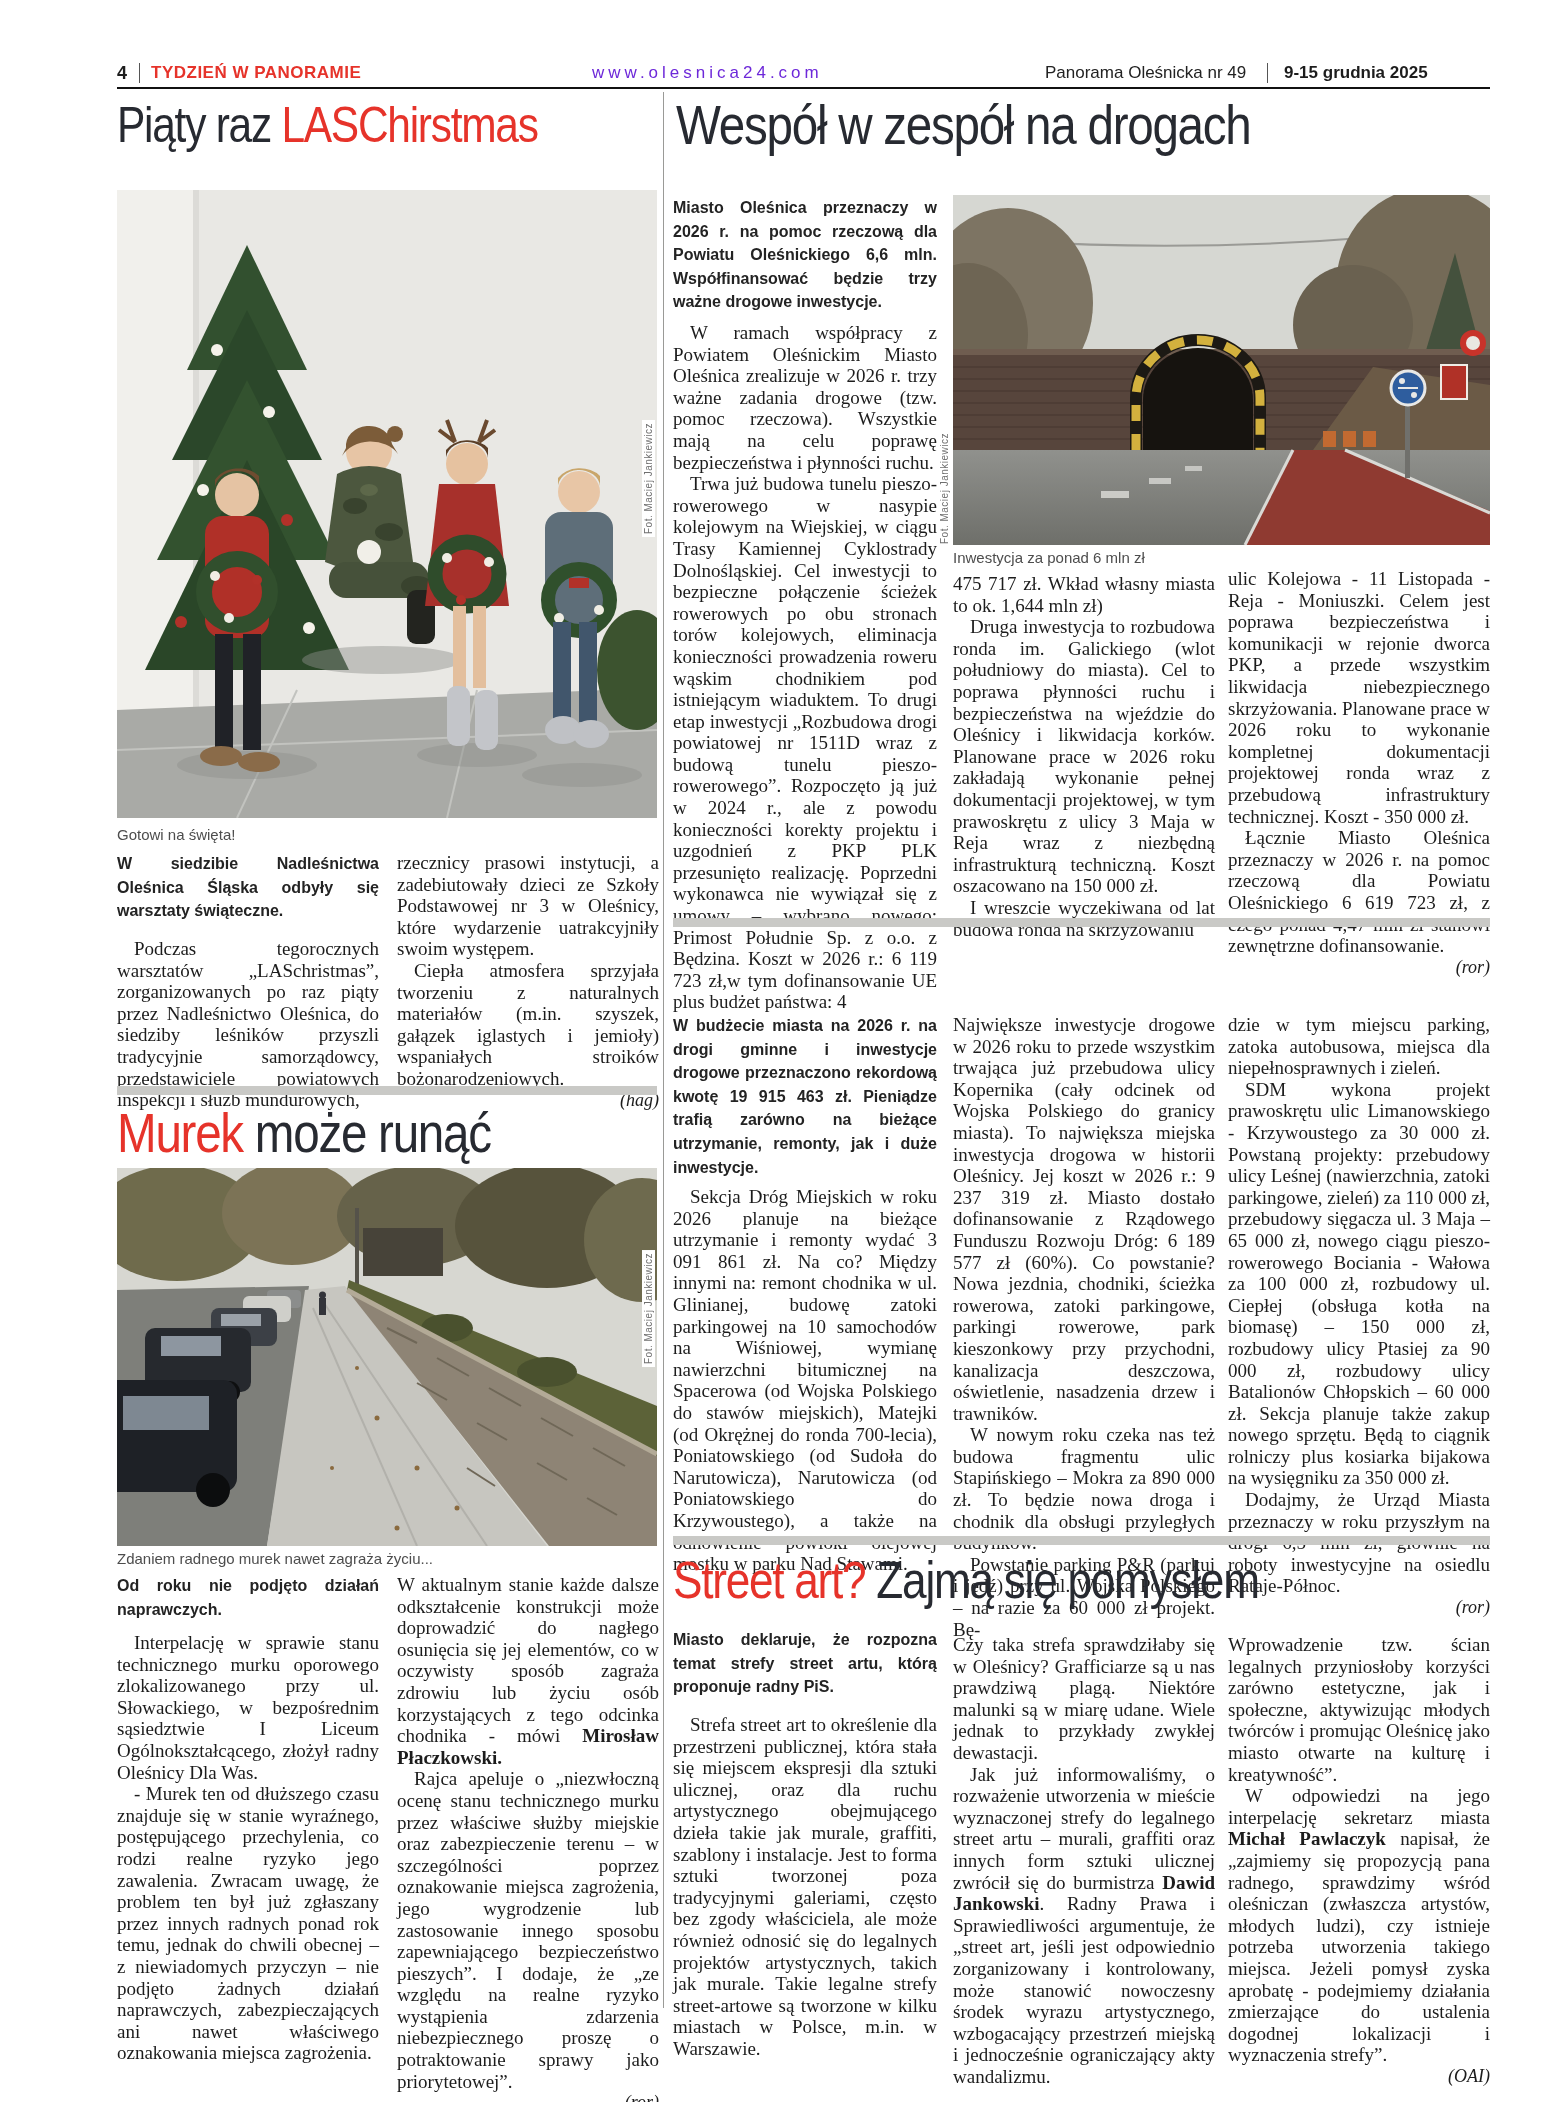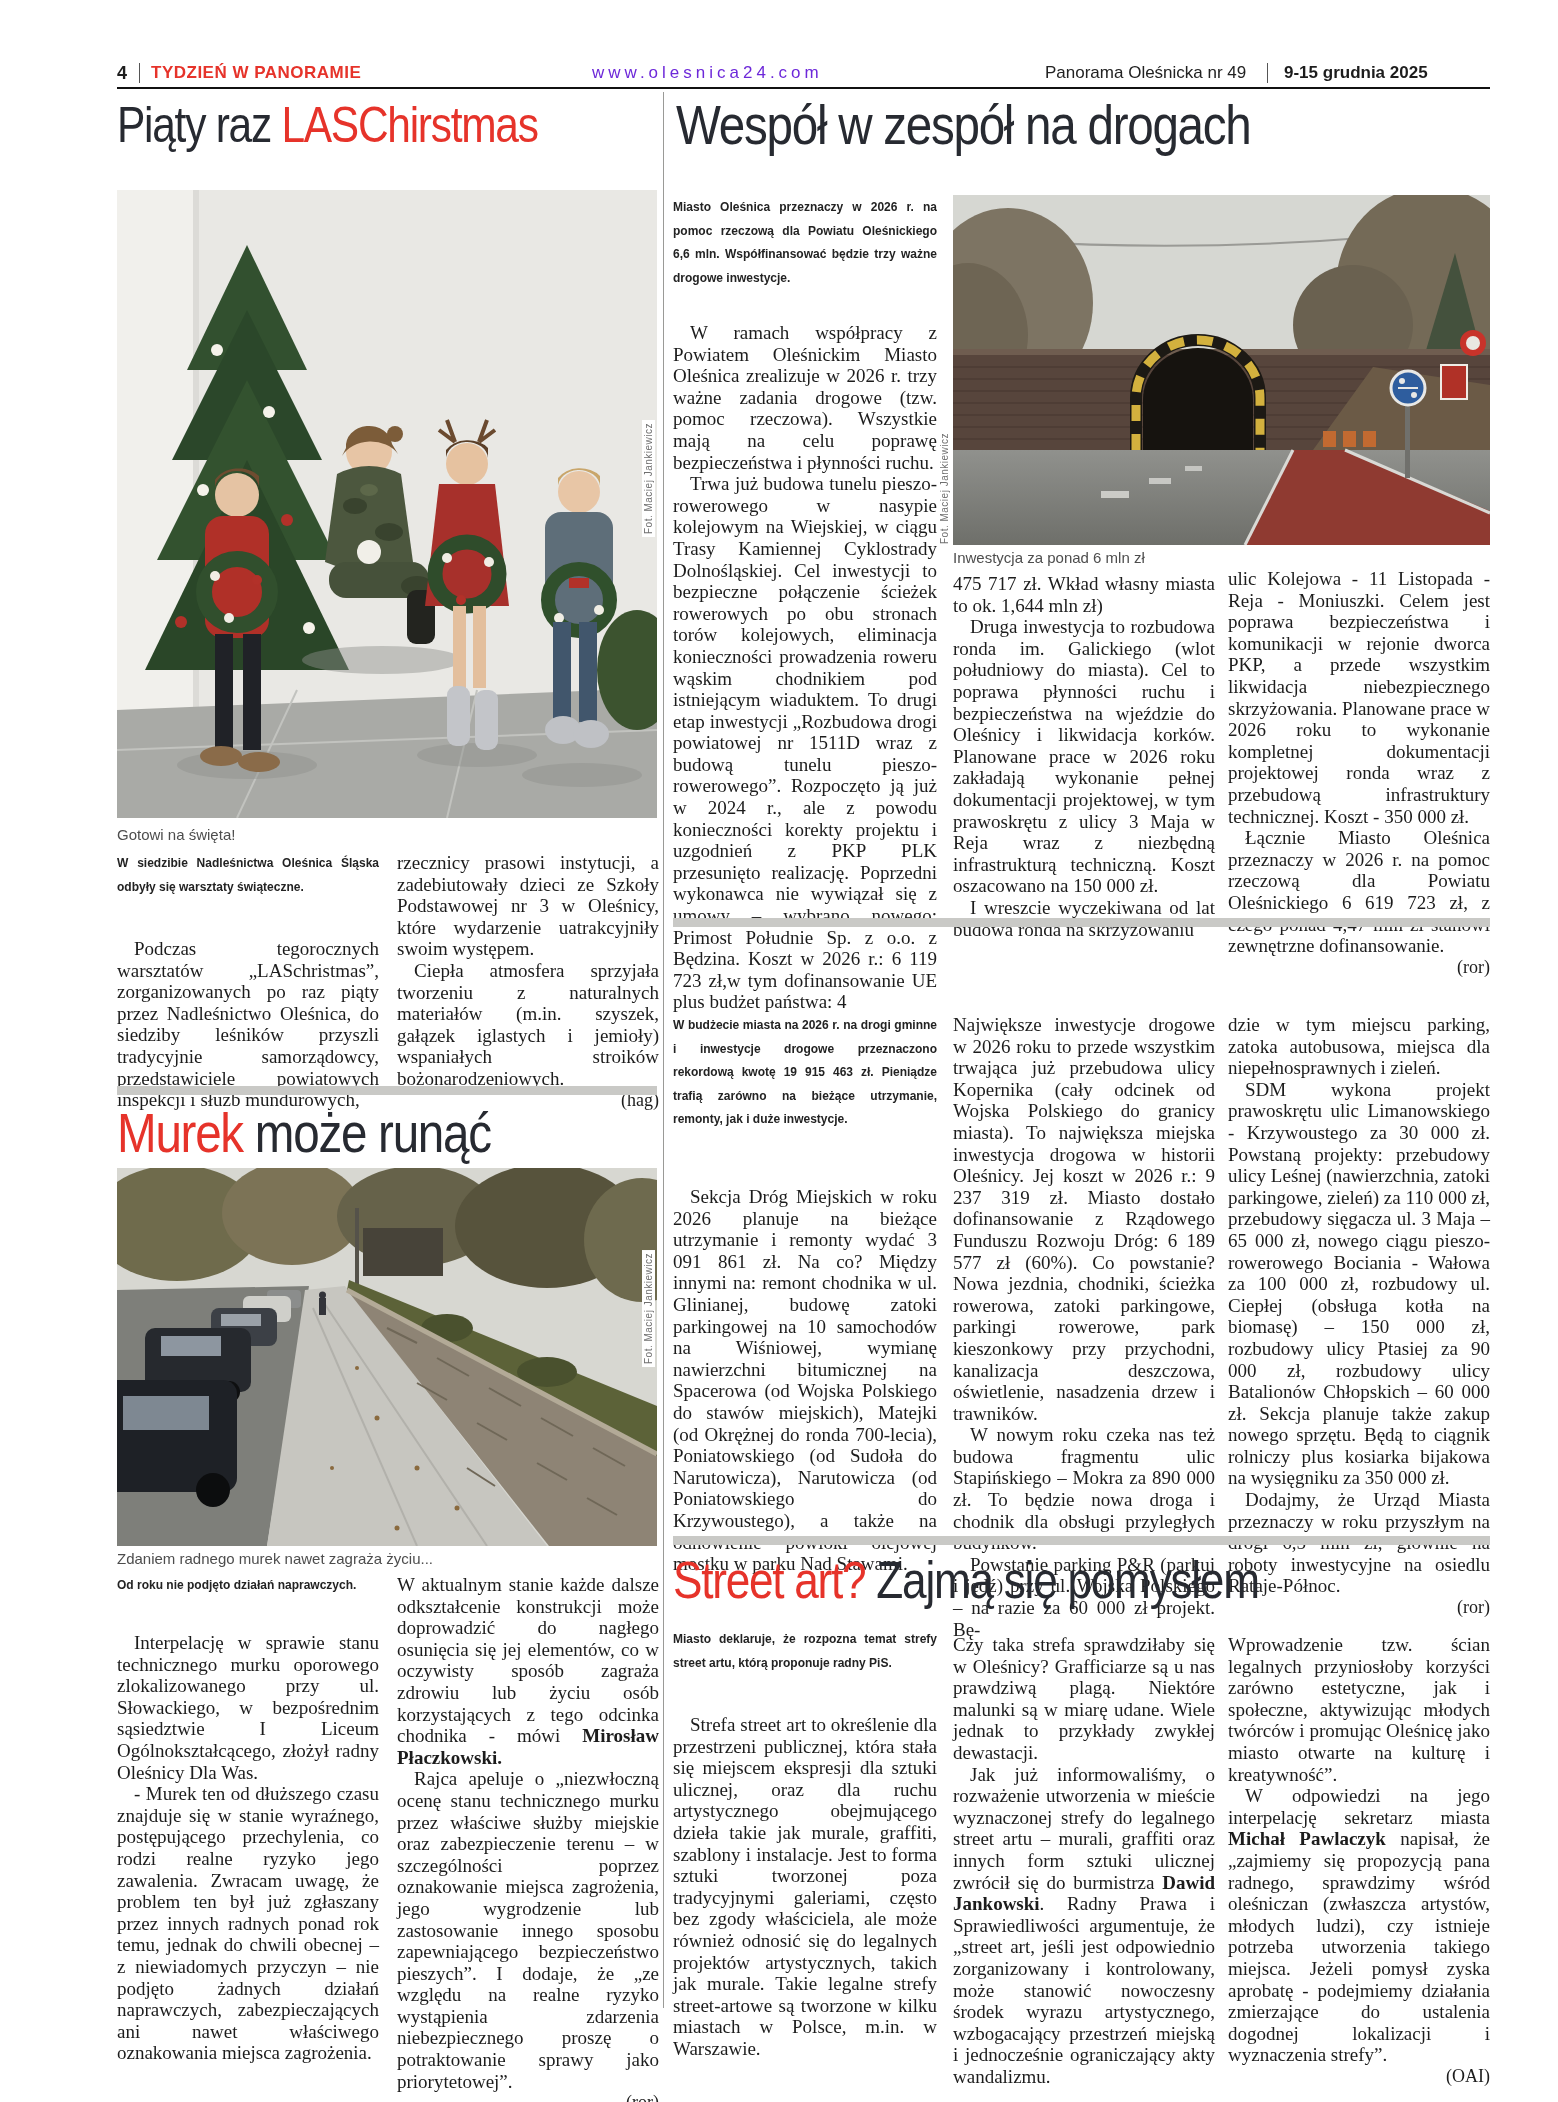--- a/index.html
+++ b/index.html
@@ -20,23 +20,23 @@
 
   
   .headline{position:absolute;font-family:"Liberation Sans",sans-serif;font-weight:normal;
             color:#272a31;white-space:nowrap;letter-spacing:-1.5px;}
   .headline .inner{display:inline-block;transform:scaleX(.85);transform-origin:0 0;}
   .accent{color:#e6332a;}
   .col{position:absolute;font-size:19px;line-height:21.6px;text-align:justify;}
   .para{margin:0;text-indent:17px;}
   .cont .para:first-child{text-indent:0;}
   .lead{position:absolute;font-family:"Liberation Sans",sans-serif;font-weight:bold;
-        font-size:12px;line-height:23.6px;color:#232323;text-align:justify;}
+        font-size:16px;line-height:23.6px;color:#232323;text-align:justify;}
   .caption{position:absolute;font-family:"Liberation Sans",sans-serif;font-size:15px;color:#4d4d4d;}
-  .sig{text-align:right;font-size:18px;text-indent:0;margin:0;}
+  .sig{text-align:right;font-style:italic;font-size:18px;text-indent:0;margin:0;}
   .gbar{position:absolute;height:9px;background:#c9c9c6;}
   .vdiv{position:absolute;left:663px;top:92px;width:1px;height:1916px;background:#9a9a97;}
   .photo{position:absolute;overflow:hidden;background:#ddd;}
   .photo svg{display:block;}
   .credit{position:absolute;font-family:"Liberation Sans",sans-serif;font-size:10px;color:#6f6f6f;
           writing-mode:vertical-rl;transform:rotate(180deg);letter-spacing:.5px;background:#fff;padding:3px 1px;}
 </style>
 </head>
 <body>
 

